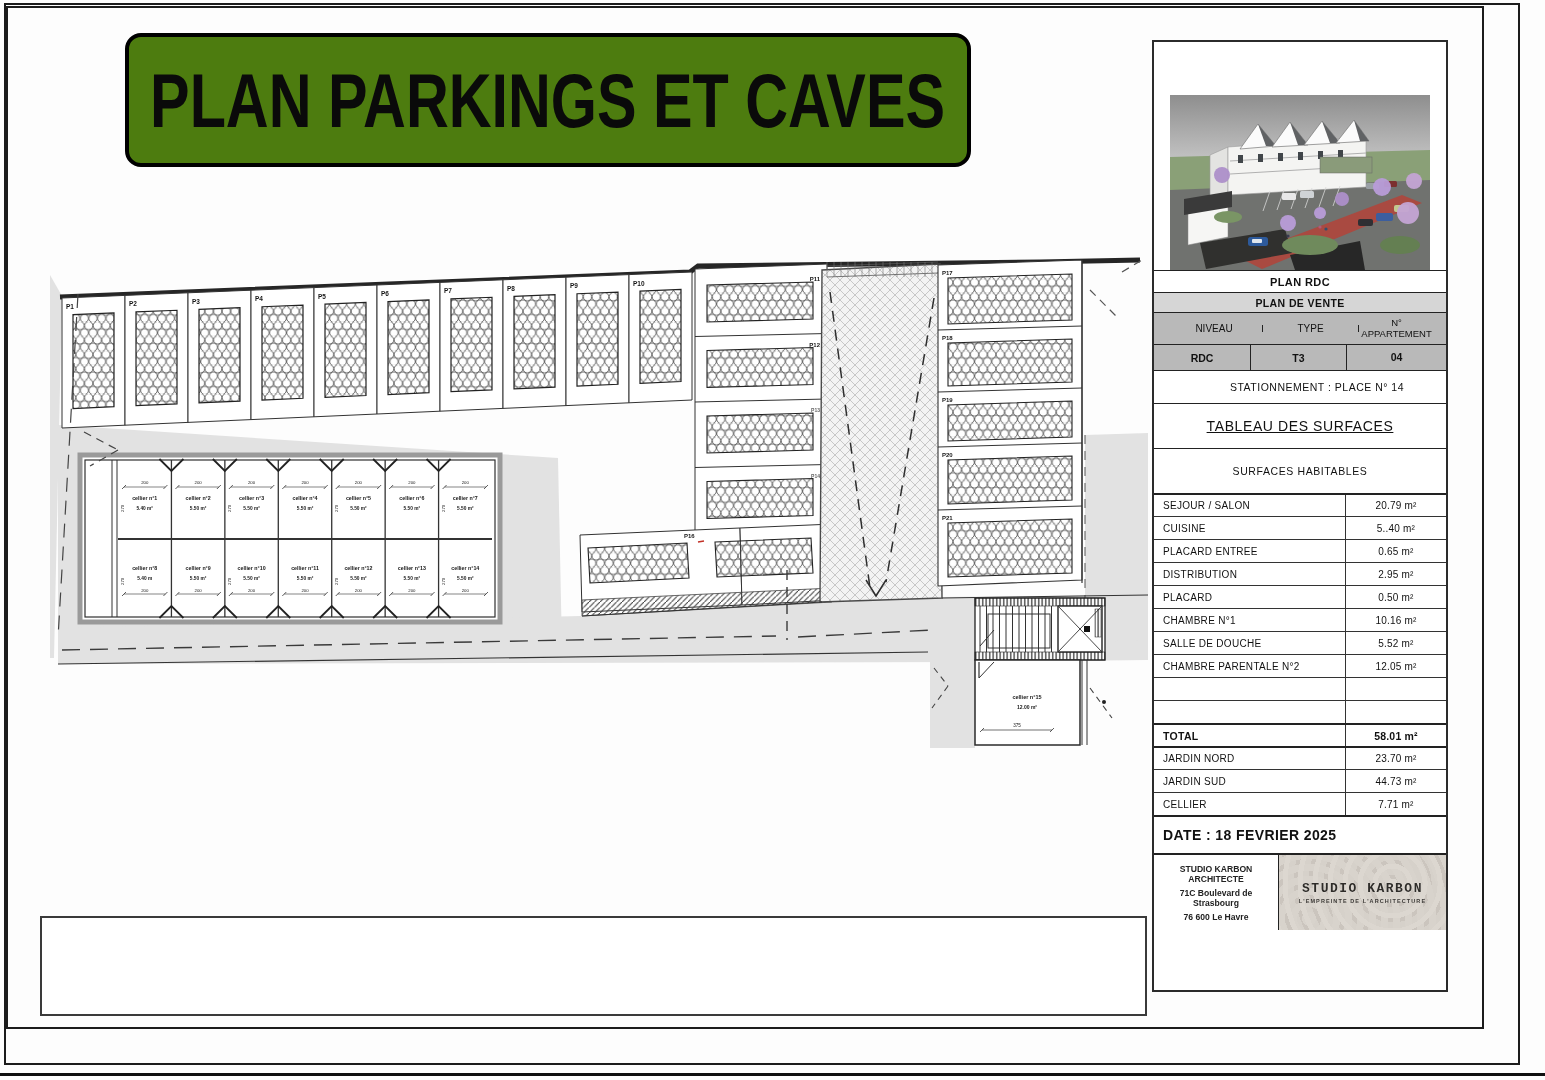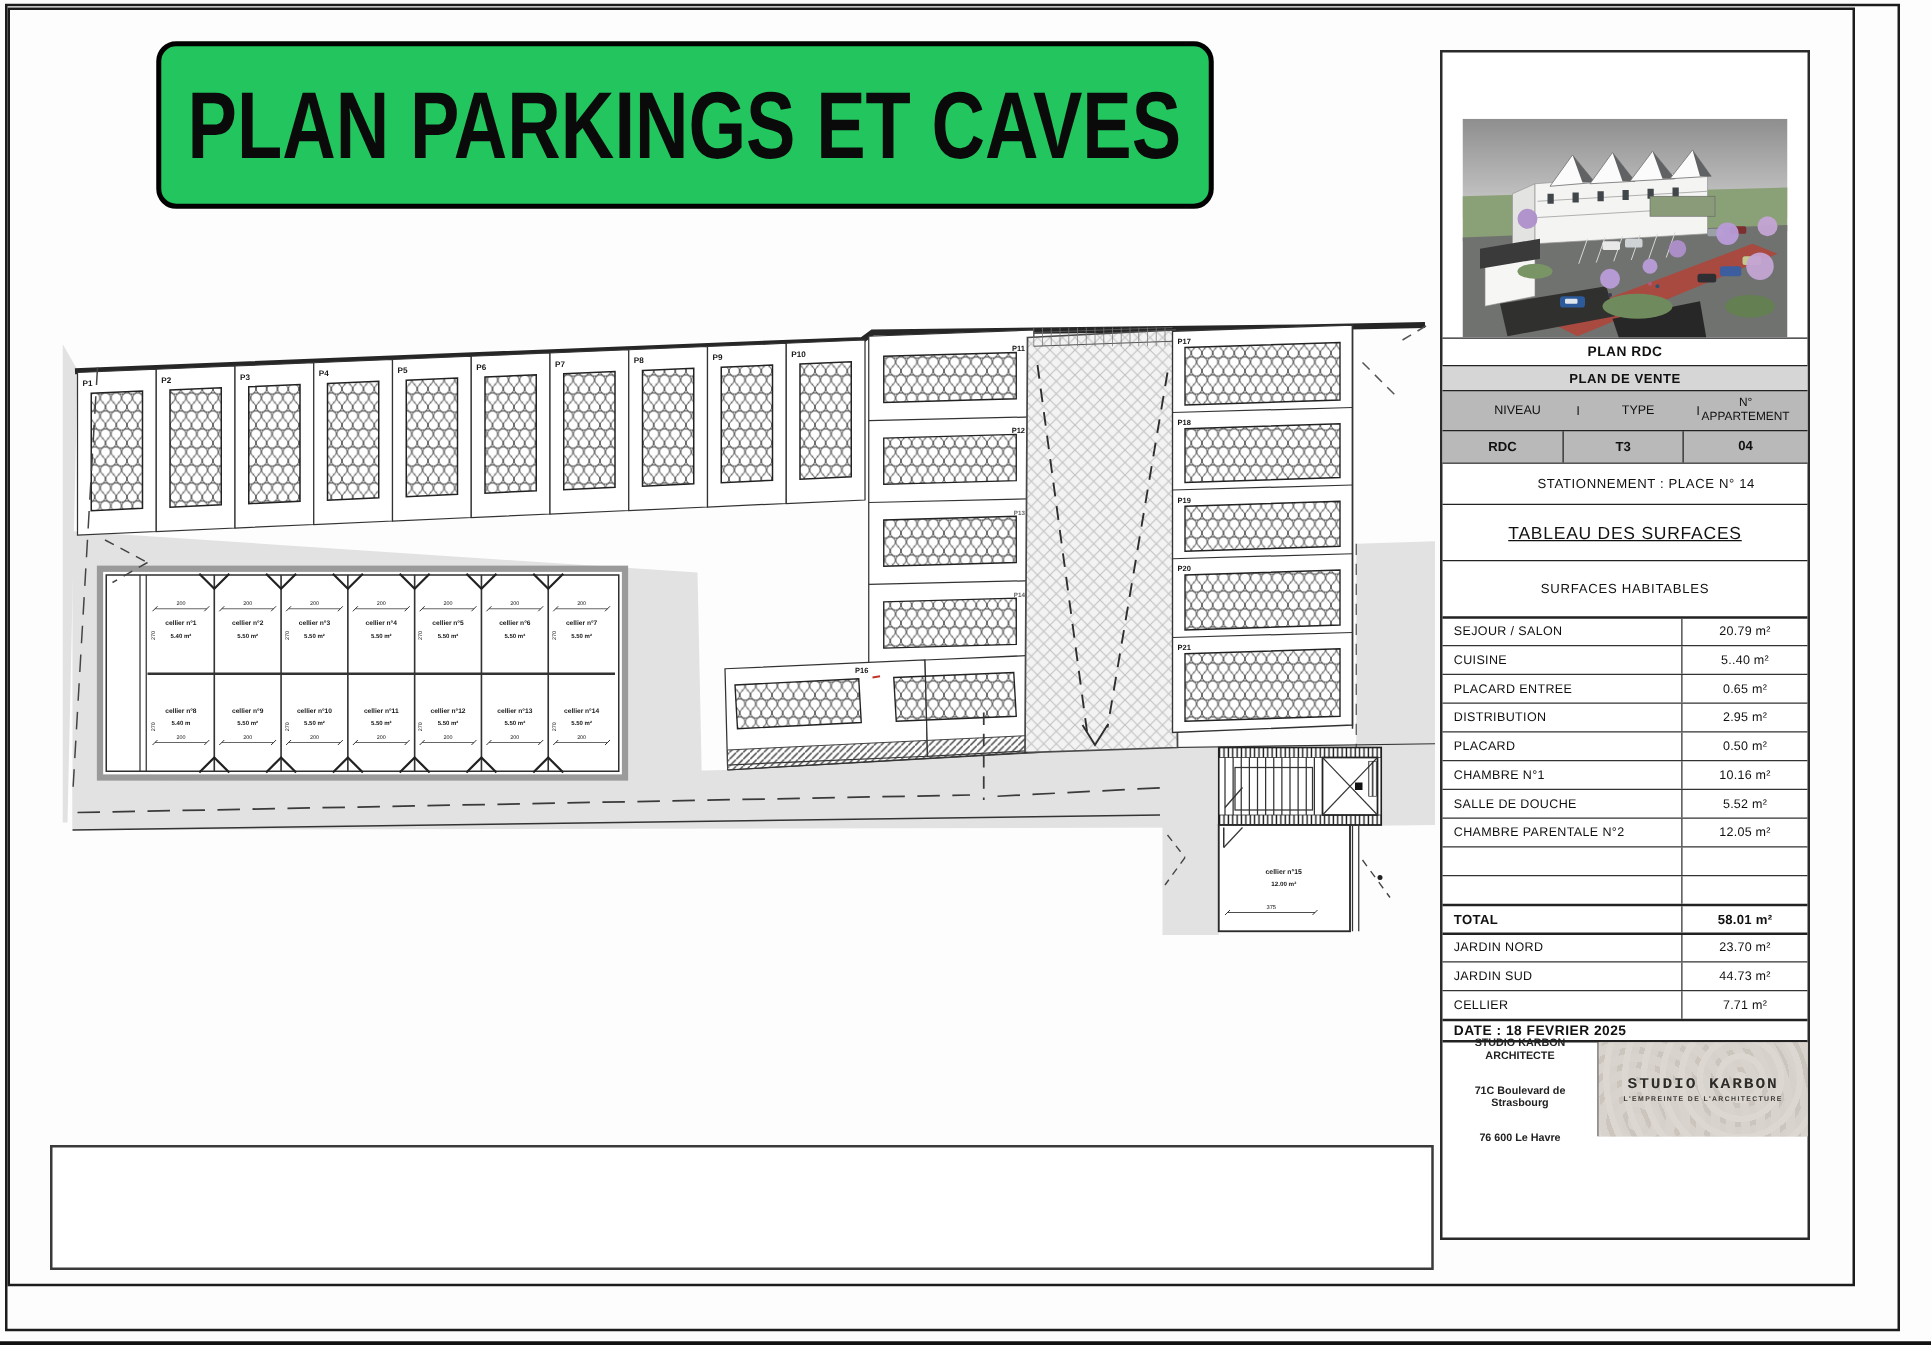--- a/index.html
+++ b/index.html
@@ -3,21 +3,21 @@
 <meta charset="utf-8">
 <style>
   html,body{margin:0;padding:0;background:#fff;}
   #page{position:relative;width:1545px;height:1080px;background:#fdfdfd;overflow:hidden;
         font-family:"Liberation Sans",sans-serif;color:#111;}
   .outer-frame{position:absolute;left:4px;top:3px;width:1512px;height:1058px;border:2px solid #1c1c1c;}
   .inner-frame{position:absolute;left:6px;top:6px;width:1474px;height:1019px;border:2px solid #1c1c1c;}
   .bottom-rule{position:absolute;left:0;top:1073px;width:1545px;border-top:3px solid #101010;}
 
   .title-box{position:absolute;left:125px;top:33px;width:838px;height:126px;border:4px solid #000;
-             border-radius:16px;background:#22c55e;display:flex;align-items:center;justify-content:center;}
+             border-radius:16px;background:#4d7c0f;display:flex;align-items:center;justify-content:center;}
   .title-text{font-size:76px;font-weight:bold;white-space:nowrap;transform:scaleX(.78);letter-spacing:0;color:#0a0a0a;}
 
   #plan-wrap{position:absolute;left:50px;top:250px;width:1105px;height:512px;}
 
   
   .panel{position:absolute;left:1152px;top:40px;width:296px;height:952px;border:2px solid #2b2b2b;background:#fff;box-sizing:border-box;}
   .render{margin:53px auto 0;width:260px;height:175px;display:block;}
   .tbl{}
   .row{border-top:1.5px solid #222;display:flex;align-items:center;justify-content:center;
        text-align:center;box-sizing:border-box;}
@@ -30,23 +30,23 @@
   .cell.last{flex:1;font-size:9.5px;line-height:1.1;}
   .r-vals .cell{font-size:10.5px;font-weight:bold;}
   .r-stat{height:33px;font-size:10.5px;letter-spacing:.5px;padding-left:34px;}
   .r-tableau{height:45px;font-size:14px;letter-spacing:.6px;text-decoration:underline;}
   .r-surfhab{height:45px;font-size:10.5px;letter-spacing:.6px;}
   .srow{height:23px;display:flex;border-top:1px solid #333;font-size:10px;box-sizing:border-box;align-items:stretch;}
   .srow:first-child{border-top:2px solid #222;}
   .sl{flex:0 0 192px;display:flex;align-items:center;padding-left:9px;border-right:1.2px solid #333;box-sizing:border-box;letter-spacing:.3px;}
   .sv{flex:1;display:flex;align-items:center;justify-content:center;letter-spacing:.2px;}
   .r-total{height:23px;display:flex;border-top:2px solid #222;font-size:10.5px;font-weight:bold;align-items:stretch;box-sizing:border-box;}
-  .r-date{height:17px;justify-content:flex-start;padding-left:9px;font-weight:bold;font-size:11px;border-top:2px solid #222;letter-spacing:.4px;}
+  .r-date{height:38px;justify-content:flex-start;padding-left:9px;font-weight:bold;font-size:14px;border-top:2px solid #222;letter-spacing:.4px;}
   .footer{height:77px;display:flex;border-top:2px solid #222;align-items:stretch;box-sizing:border-box;}
-  .firm{flex:0 0 125px;display:flex;flex-direction:column;justify-content:center;gap:18px;text-align:center;
+  .firm{flex:0 0 125px;display:flex;flex-direction:column;justify-content:center;gap:4px;text-align:center;
         font-size:8.6px;font-weight:bold;border-right:1.5px solid #222;padding:0 3px;box-sizing:border-box;color:#222;}
   .logo-cell{flex:1;position:relative;overflow:hidden;background-color:#cbc5be;
      background-image:
        repeating-radial-gradient(circle at 68% 38%, #dcd7d0 0 5px, #bdb7af 5px 9px, #d6d1ca 9px 15px),
        repeating-radial-gradient(circle at 18% 85%, #d8d3cc 0 7px, #c1bbb3 7px 12px);
      background-blend-mode:lighten;
      display:flex;flex-direction:column;align-items:center;justify-content:center;}
   .logo-name{font-family:"Liberation Mono",monospace;font-weight:bold;font-size:13px;letter-spacing:1.5px;color:#2e2c29;
              transform:scaleY(.92);text-shadow:0 0 1px #f5f2ee;}
   .logo-tag{font-size:5.5px;font-weight:bold;letter-spacing:1.1px;color:#3b3936;margin-top:2px;}

